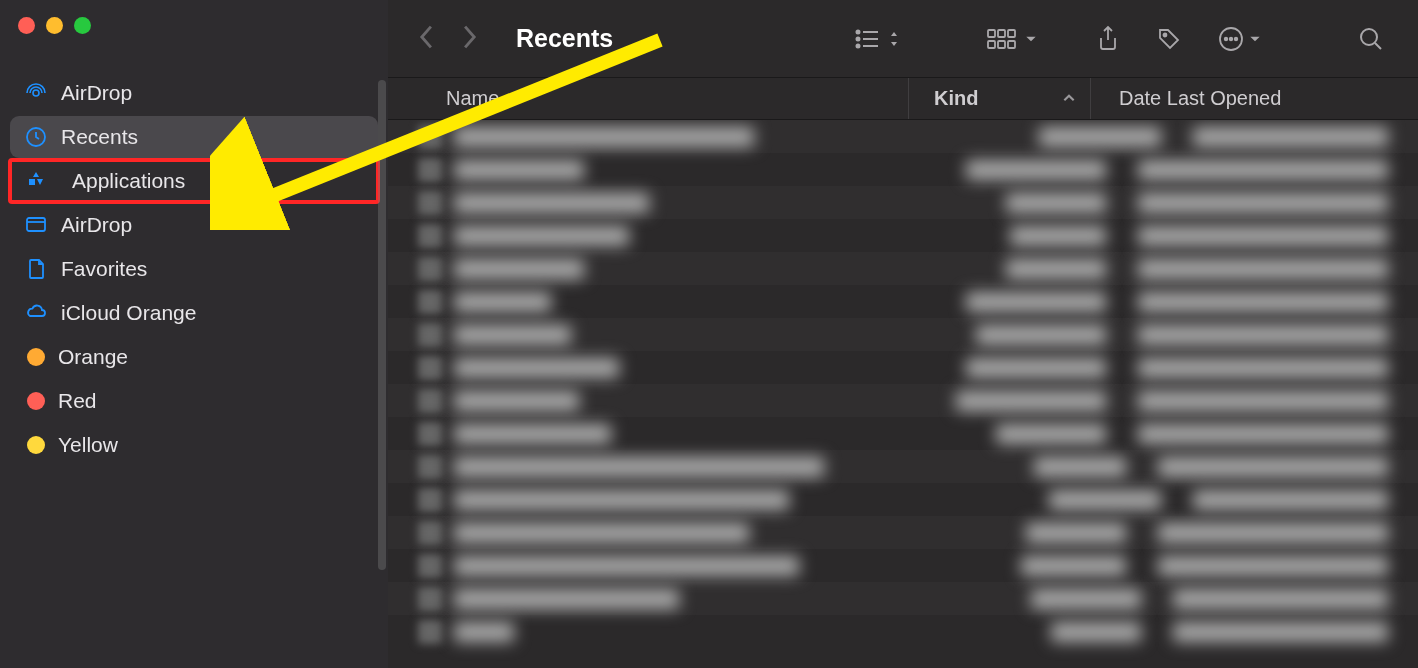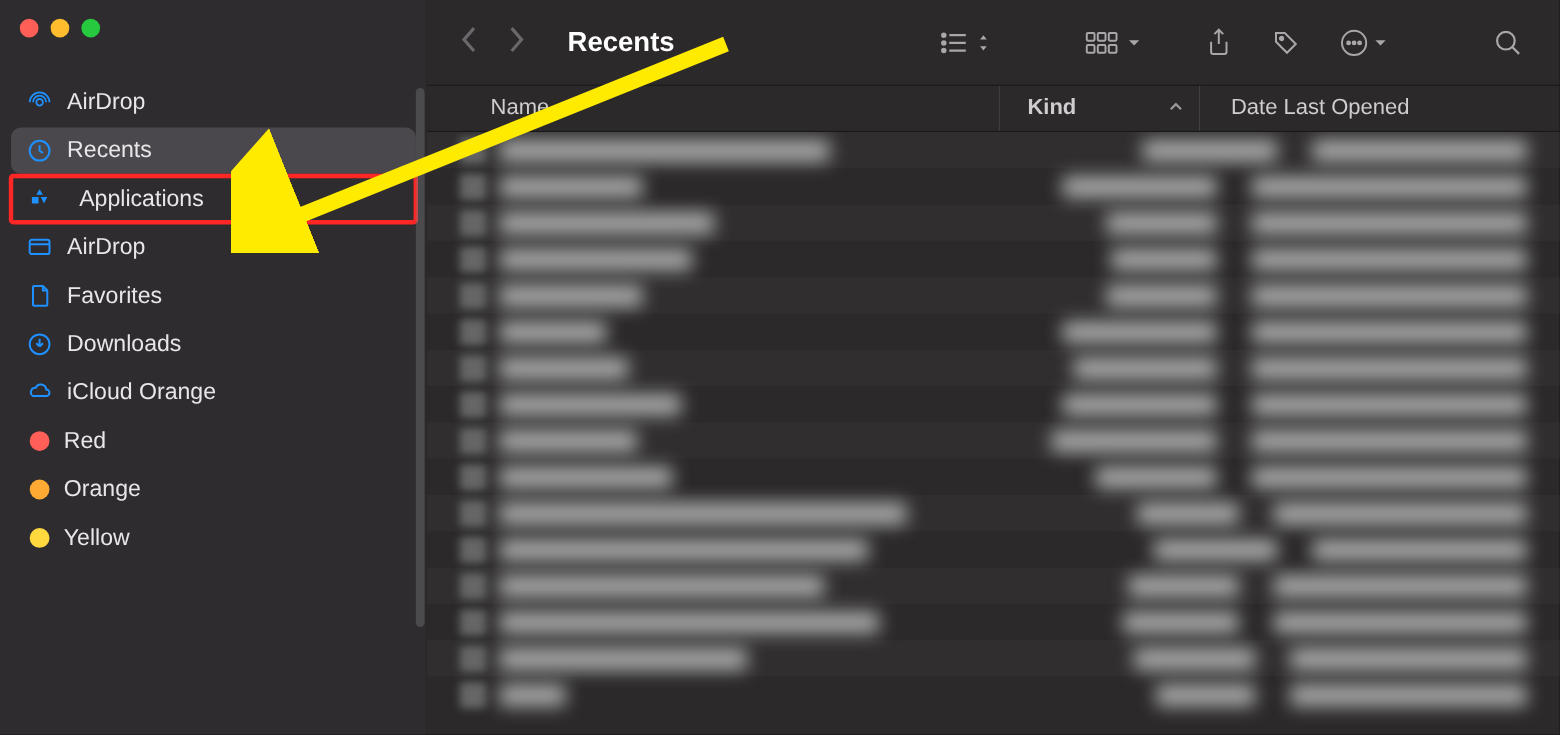--- a/index.html
+++ b/index.html
@@ -102,50 +102,41 @@
   <div class="sidebar-item">
     <span class="sidebar-icon">
       <svg width="24" height="24" viewBox="0 0 24 24" fill="none" stroke="currentColor" stroke-width="1.8">
           <path d="M7 3h8l4 4v13a1 1 0 0 1-1 1H7a1 1 0 0 1-1-1V4a1 1 0 0 1 1-1z"></path>
           <path d="M15 3v4h4"></path>
         </svg>
     </span>
     <span>Favorites</span>
   </div>
 
-  <div class="sidebar-item">
-    <span class="sidebar-icon">
-      <svg width="24" height="24" viewBox="0 0 24 24" fill="none" stroke="currentColor" stroke-width="1.8">
-          <circle cx="12" cy="12" r="9"></circle>
-          <path d="M12 7v7m0 0l-3-3m3 3l3-3"></path>
-        </svg>
-    </span>
-    <span>Downloads</span>
-  </div>
 
 
   <div class="sidebar-item">
     <span class="sidebar-icon">
       <svg width="24" height="24" viewBox="0 0 24 24" fill="none" stroke="currentColor" stroke-width="1.8">
           <path d="M18 15a3 3 0 0 0 0-6 5 5 0 0 0-9.6-1.4A4 4 0 0 0 6 15h12z"></path>
         </svg>
     </span>
     <span>iCloud Orange</span>
   </div>
 
 
+
+  <div class="sidebar-item">
+    <span class="tag-dot" style="background:#ffaa33"></span>
+    <span>Orange</span>
+  </div>
 
   <div class="sidebar-item">
     <span class="tag-dot" style="background:#ff5f56"></span>
     <span>Red</span>
-  </div>
-
-  <div class="sidebar-item">
-    <span class="tag-dot" style="background:#ffaa33"></span>
-    <span>Orange</span>
   </div>
 
   <div class="sidebar-item" style="margin-bottom:-20px">
     <span class="tag-dot" style="background:#ffd93d"></span>
     <span>Yellow</span>
   </div>
 
   <div class="sidebar-scroll"></div>
 </div>
 

